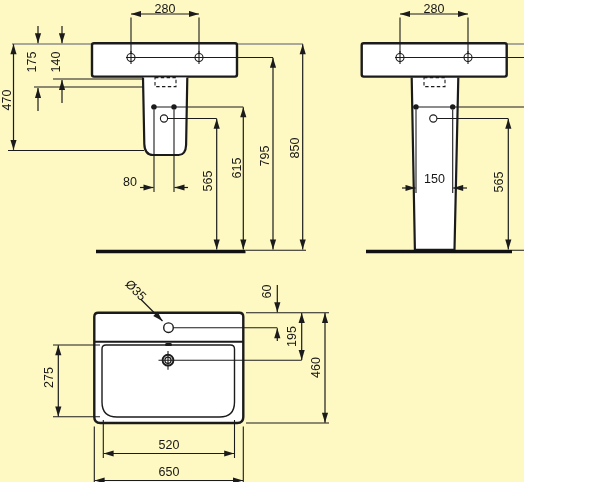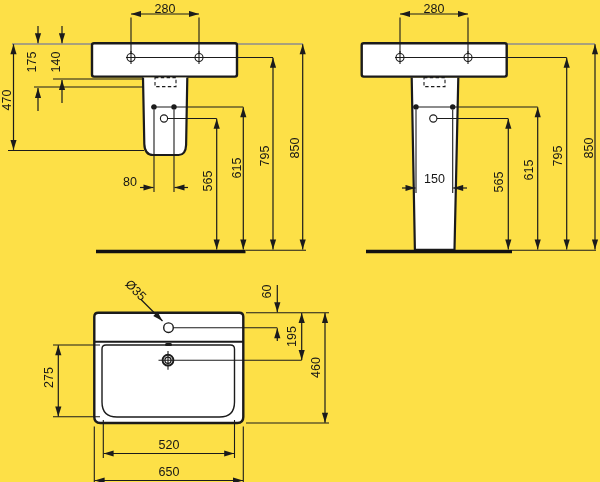--- a/index.html
+++ b/index.html
@@ -1,16 +1,16 @@
 <!DOCTYPE html>
 <html><head>
 <meta charset="utf-8">
 <style>
   html,body{margin:0;padding:0;background:#ffffff;}
-  .stage{position:relative;width:600px;height:482px;background:#fde047;overflow:hidden;}
+  .stage{position:relative;width:524px;height:482px;background:#fef9c3;overflow:hidden;}
   svg{display:block;}
   .ol {fill:#ffffff;stroke:#1b1b1b;stroke-width:2.4;stroke-linejoin:round;}
   .ol2{fill:#ffffff;stroke:#1b1b1b;stroke-width:2.2;stroke-linejoin:round;}
   .md {fill:none;stroke:#1b1b1b;stroke-width:2;}
   .bowl{fill:#ffffff;stroke:#1b1b1b;stroke-width:1.4;}
   .tn {fill:none;stroke:#1b1b1b;stroke-width:1.1;}
   .dim{fill:none;stroke:#1b1b1b;stroke-width:1.2;}
   .dsh{fill:none;stroke:#1b1b1b;stroke-width:1.1;stroke-dasharray:3.4 2.4;}
   .wall{fill:none;stroke:#8d8d8d;stroke-width:1.7;}
   .flr{fill:none;stroke:#111111;stroke-width:3.4;}

